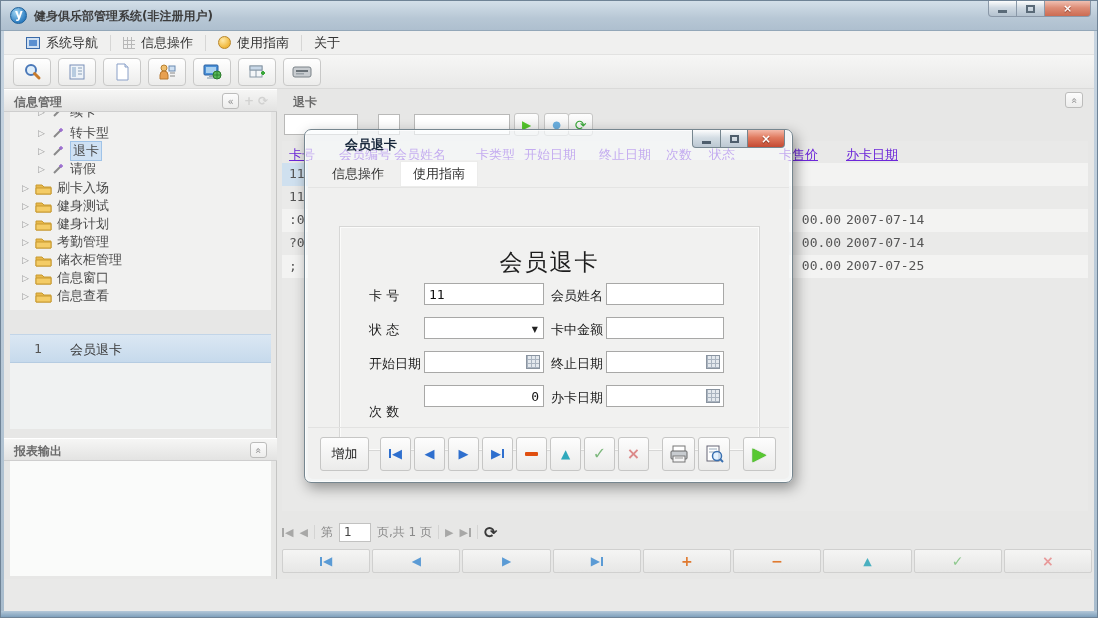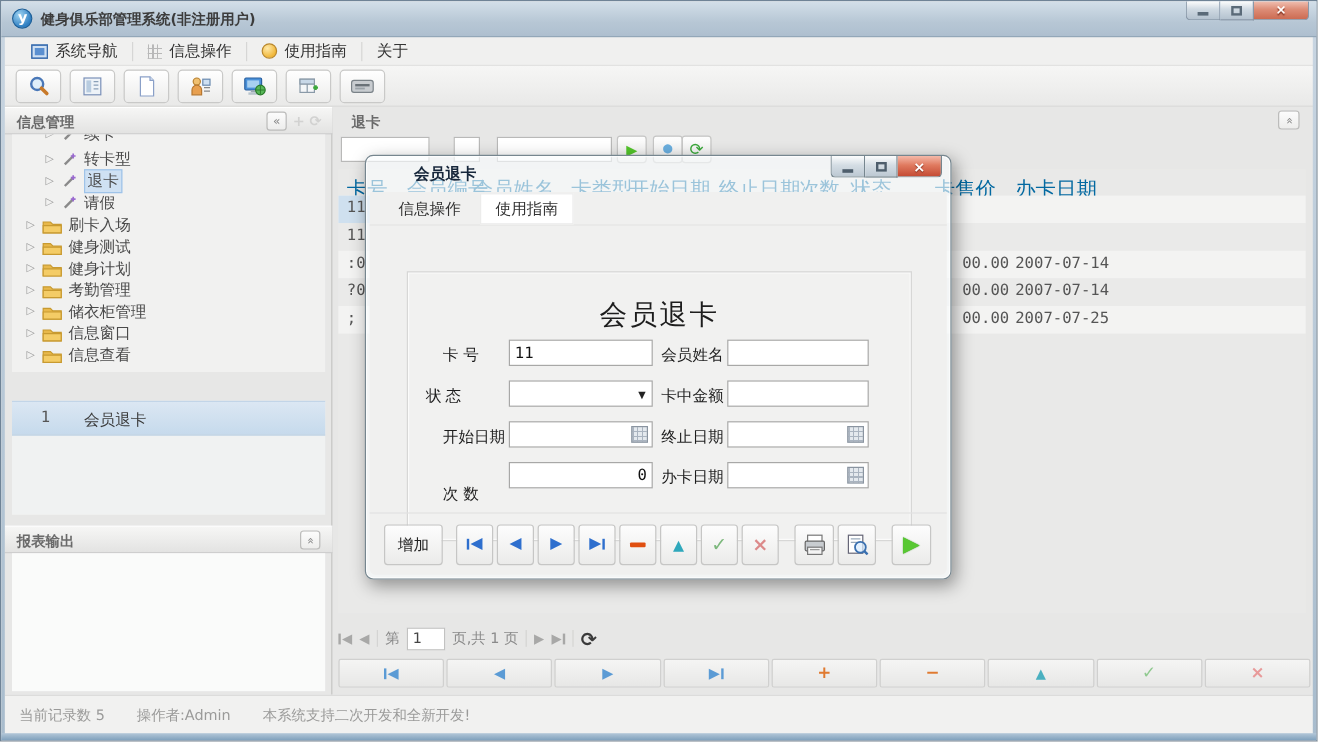--- a/index.html
+++ b/index.html
@@ -67,21 +67,21 @@
   #report-area{position:absolute;left:6px;top:372px;width:261px;height:115px;background:#fafbfa;}
   
   #main{position:absolute;left:276px;top:88px;width:819px;height:490px;background:#e7e7e6;z-index:2;}
   #main-hdr-title{position:absolute;left:16px;top:5px;font-size:12px;font-weight:bold;color:#6a6a6a;}
   #main-collapse{position:absolute;left:788px;top:3px;width:18px;height:16px;border:1px solid #bcbcbb;border-radius:3px;
     background:linear-gradient(#fcfcfc,#ededec);color:#8a8a8a;font-size:10px;display:flex;align-items:center;justify-content:center;}
   .filter-input{position:absolute;top:25px;height:21px;background:#fff;border:1px solid #b9b9b8;}
   .mini-btn{position:absolute;top:24px;width:25px;height:23px;border:1px solid #c6c6c5;border-radius:3px;
     background:linear-gradient(#fdfdfd,#ececeb);display:flex;align-items:center;justify-content:center;font-size:12px;}
   #table{position:absolute;left:5px;top:52px;width:806px;height:370px;background:#e9e9e8;}
-  .th{position:absolute;top:5px;font-size:17px;color:#0369a1;white-space:nowrap;text-decoration:underline;}
+  .th{position:absolute;top:5px;font-size:13px;color:#6d28d9;white-space:nowrap;text-decoration:underline;}
   .trow{position:absolute;left:0;width:806px;height:23px;font-size:13px;color:#555;}
   .trow .td{position:absolute;top:3px;font-family:"DejaVu Sans Mono",monospace;white-space:nowrap;}
   .row-odd{background:#f3f3f2;} .row-even{background:#eaeae9;}
   .sel-chip{position:absolute;left:0;top:0;width:28px;height:23px;background:#cfe0ef;}
   
   #pager{position:absolute;left:5px;top:430px;width:806px;height:26px;display:flex;align-items:center;gap:6px;
     font-size:12px;color:#8a8a8a;}
   .pg-ic{color:#a8a8a7;font-size:11px;display:flex;align-items:center;}
   .pg-sep{width:1px;height:14px;background:#d4d4d3;}
   #page-input{width:32px;height:19px;border:1px solid #c2c2c1;background:#fff;font-size:12px;text-align:left;padding:0 4px;color:#444;}
@@ -466,25 +466,20 @@
         </div>
       <div class="bn-btn c-green">
           <span>✓</span>
         </div>
       <div class="bn-btn c-red">
           <span>×</span>
         </div>
     </div>
   </div>
 
-  <div id="statusbar">
-    <span style="left:12px;">当前记录数 5</span>
-    <span style="left:110px;">操作者:Admin</span>
-    <span style="left:215px;">本系统支持二次开发和全新开发!</span>
-  </div>
 
   <div id="dialog">
     <div id="dlg-title">会员退卡</div>
     <div id="dlg-wbtns">
       <div class="dwbtn min">
           <div class="glyph-min"></div>
         </div>
       <div class="dwbtn max">
           <div class="restore-box"></div>
         </div>
@@ -500,21 +495,21 @@
       </div>
 
       <div id="dlg-form">
         <div class="heading">会员退卡</div>
 
         <span class="f-label" style="left:29px;top:60px;">卡 号</span>
         <input class="f-input" style="left: 84px; top: 56px;" readonly="" value="11">
         <span class="f-label" style="left:211px;top:60px;">会员姓名</span>
         <input class="f-input" style="left: 266px; top: 56px; width: 118px;" readonly="" value="">
 
-        <span class="f-label" style="left:15px;top:94px;font-family:Liberation Serif, serif;">状 态</span>
+        <span class="f-label" style="left:29px;top:94px;">状 态</span>
         <div class="f-input" style="left:84px;top:90px;">
           <span class="combo-arrow" style="right:5px;top:7px;">▼</span>
         </div>
         <span class="f-label" style="left:211px;top:94px;">卡中金额</span>
         <input class="f-input" style="left: 266px; top: 90px; width: 118px;" readonly="" value="">
 
         <span class="f-label" style="left:29px;top:128px;">开始日期</span>
         <div class="f-input" style="left:84px;top:124px;">
           <span class="cal-ic" style="right:3px;top:3px;"></span>
         </div>

